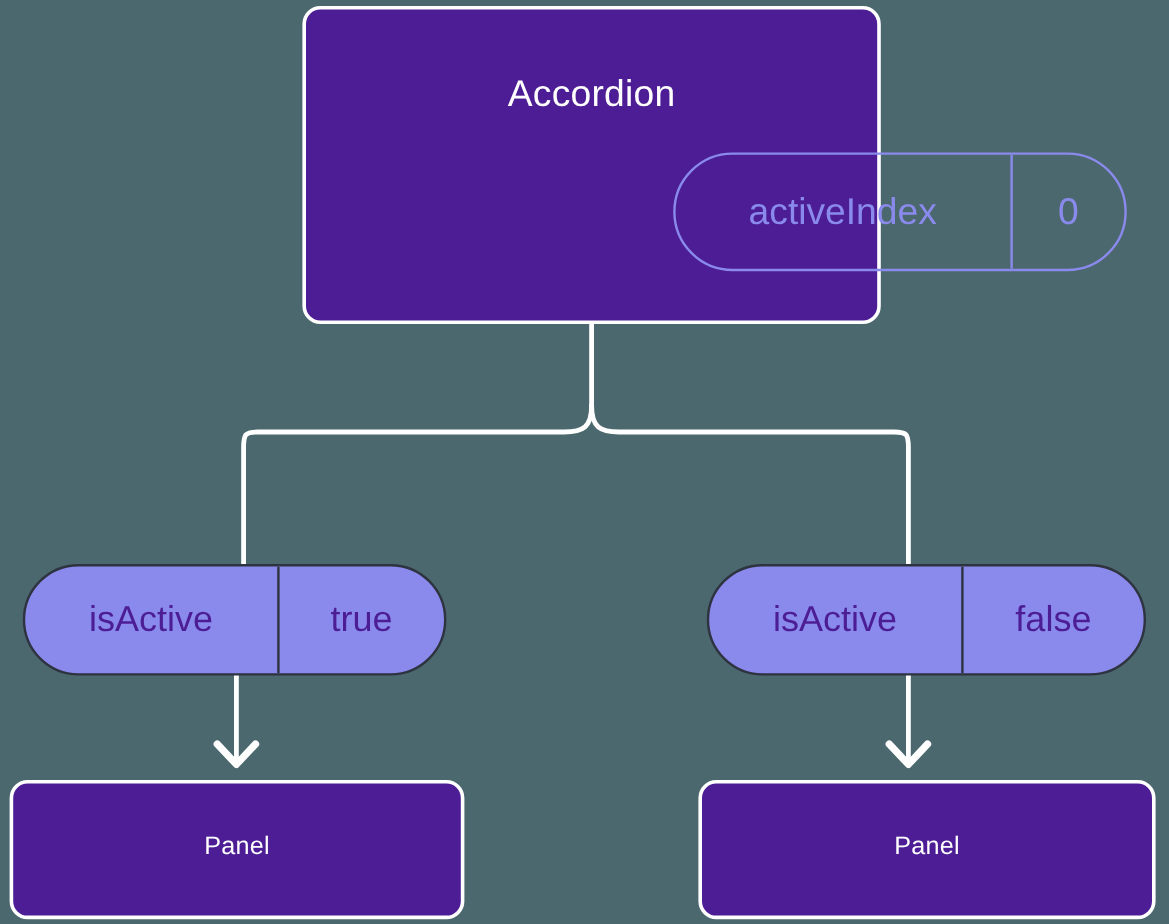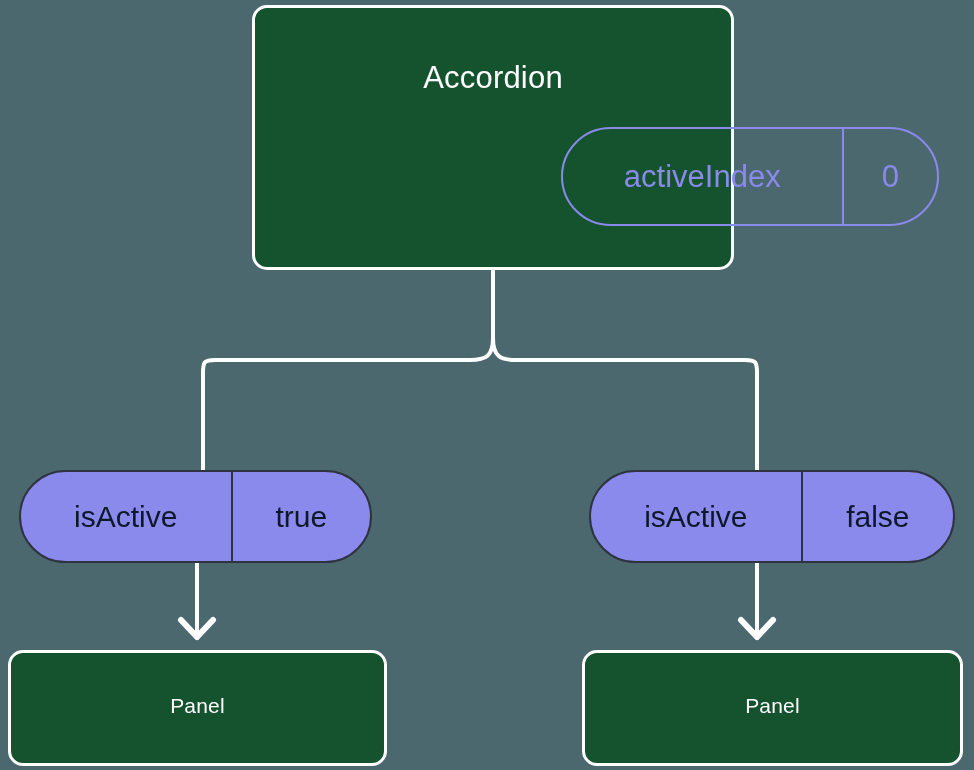--- a/index.html
+++ b/index.html
@@ -23,21 +23,21 @@
     top: 0;
     width: 974px;
     height: 770px;
     pointer-events: none;
   }
 
   
   .node-box {
     position: absolute;
     box-sizing: border-box;
-    background: #14532d;
+    background: #4c1d95;
     border: 3px solid #ffffff;
     border-radius: 15px;
   }
   #accordion-box {
     left: 252px;
     top: 5px;
     width: 482px;
     height: 265px;
   }
   #panel-left-box {
@@ -97,21 +97,21 @@
   .pill.outlined .cell.key {
     border-right: 2px solid #8a8aec;
   }
 
   
   .pill.filled {
     border: 2px solid #2e3340;
     background: #8a8aec;
   }
   .pill.filled .cell {
-    color: #0f172a;
+    color: #4c1d95;
     font-size: 30px;
   }
   .pill.filled .cell.key {
     border-right: 2px solid #2e3340;
   }
 
   #active-index-pill {
     left: 306px;
     top: 119px;
     width: 378px;

